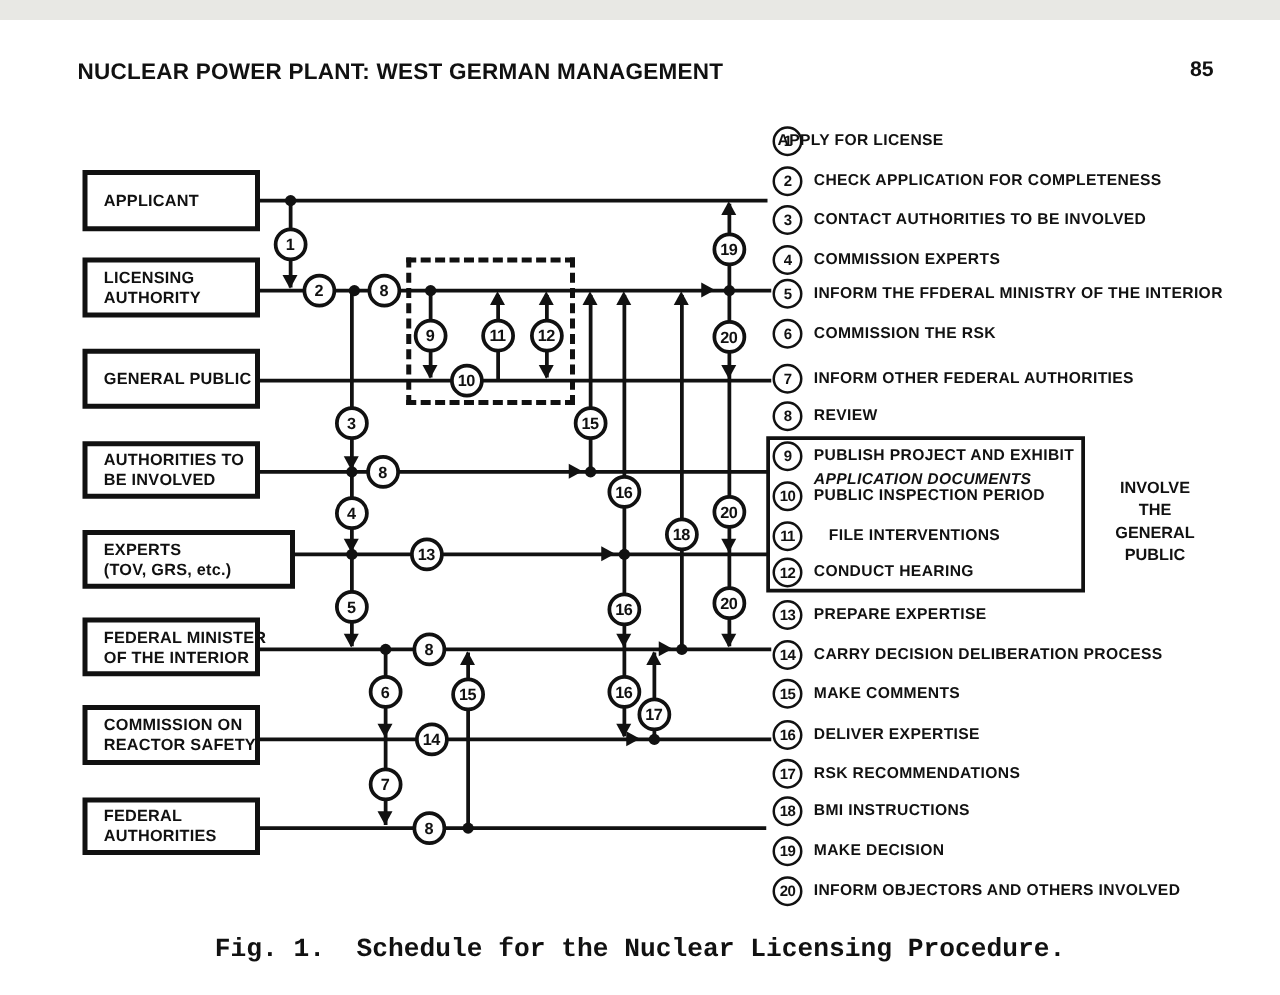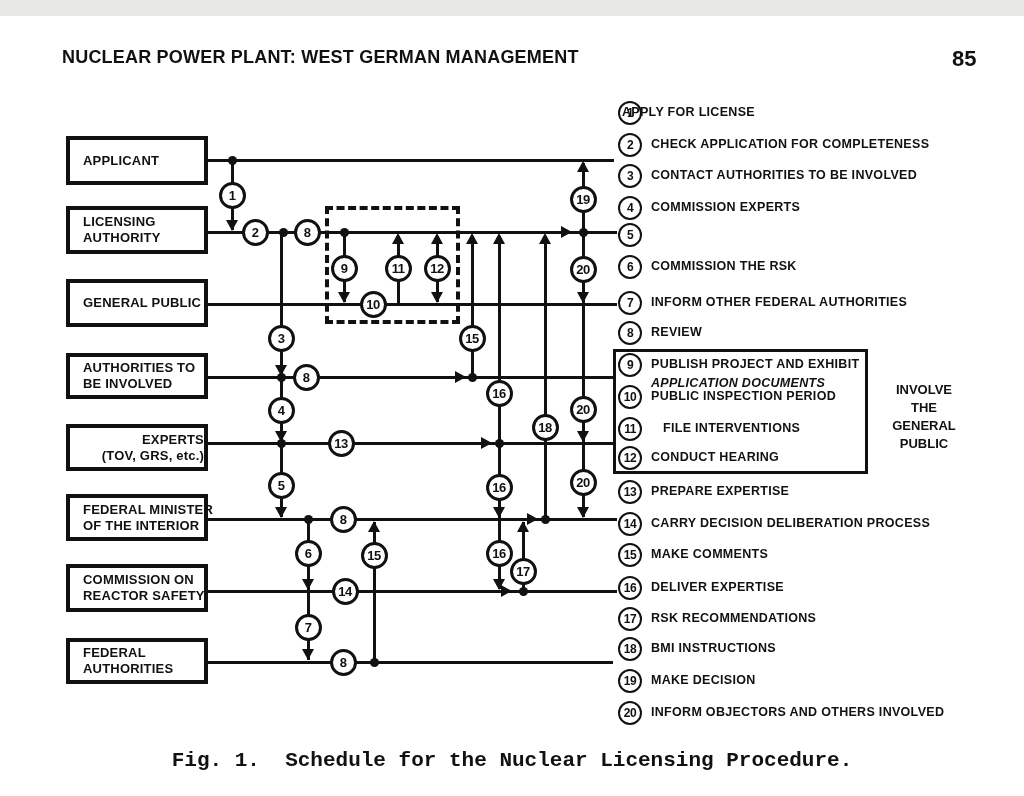--- a/index.html
+++ b/index.html
@@ -4,21 +4,21 @@
 <style>
   html,body{margin:0;padding:0;background:#e8e8e4;}
   .page{
     position:relative;width:1024px;height:796px;background:#ffffff;
     font-family:"Liberation Sans", sans-serif;color:#111;overflow:hidden;
     margin:16px auto;
   }
   .abs{position:absolute;}
   
   .title{left:62px;top:31px;font-size:18px;font-weight:bold;letter-spacing:.2px;white-space:nowrap;}
-  .pagenum{left:952px;top:30px;font-size:22px;font-weight:bold;}
+  .pagenum{left:952px;top:30px;font-size:17px;font-weight:bold;}
   
   .actor{border:4px solid #111;background:#fff;display:flex;flex-direction:column;justify-content:center;
          padding-left:13px;box-sizing:border-box;z-index:4;}
   .actor span{font-size:13px;font-weight:bold;line-height:16px;letter-spacing:.2px;white-space:nowrap;}
   
   .hline{height:3px;background:#111;z-index:1;}
   .vline{width:3px;background:#111;z-index:1;}
   
   .node{width:27px;height:27px;border:3px solid #111;border-radius:50%;background:#fff;
         box-sizing:border-box;text-align:center;font-size:13px;font-weight:bold;line-height:21px;
@@ -144,21 +144,21 @@
         <span>LICENSING</span>
         <span>AUTHORITY</span>
       </div>
       <div class="abs actor" style="left: 66px; top: 263px; width: 142px; height: 48px;">
         <span>GENERAL PUBLIC</span>
       </div>
       <div class="abs actor" style="left: 66px; top: 337px; width: 142px; height: 46px;">
         <span>AUTHORITIES TO</span>
         <span>BE INVOLVED</span>
       </div>
-      <div class="abs actor" style="left: 66px; top: 408px; width: 142px; height: 47px; align-items: flex-end;">
+      <div class="abs actor" style="left: 66px; top: 408px; width: 170px; height: 47px;">
         <span>EXPERTS</span>
         <span>(TOV, GRS, etc.)</span>
       </div>
       <div class="abs actor" style="left: 66px; top: 478px; width: 142px; height: 47px;">
         <span>FEDERAL MINISTER</span>
         <span>OF THE INTERIOR</span>
       </div>
       <div class="abs actor" style="left: 66px; top: 548px; width: 142px; height: 48px;">
         <span>COMMISSION ON</span>
         <span>REACTOR SAFETY</span>
@@ -169,20 +169,21 @@
       </div>
       <div class="abs lcirc" style="left: 618px; top: 85px;">1</div>
       <div class="abs llabel" style="left: 622px; top: 89px;">APPLY FOR LICENSE</div>
       <div class="abs lcirc" style="left: 618px; top: 117px;">2</div>
       <div class="abs llabel" style="left: 651px; top: 121px;">CHECK APPLICATION FOR COMPLETENESS</div>
       <div class="abs lcirc" style="left: 618px; top: 148px;">3</div>
       <div class="abs llabel" style="left: 651px; top: 152px;">CONTACT AUTHORITIES TO BE INVOLVED</div>
       <div class="abs lcirc" style="left: 618px; top: 180px;">4</div>
       <div class="abs llabel" style="left: 651px; top: 184px; text-align: right;">COMMISSION EXPERTS</div>
       <div class="abs lcirc" style="left: 618px; top: 207px;">5</div>
+      <div class="abs llabel" style="left: 651px; top: 211px;">INFORM THE FFDERAL MINISTRY OF THE INTERIOR</div>
       <div class="abs lcirc" style="left: 618px; top: 239px;">6</div>
       <div class="abs llabel" style="left: 651px; top: 243px;">COMMISSION THE RSK</div>
       <div class="abs lcirc" style="left: 618px; top: 275px;">7</div>
       <div class="abs llabel" style="left: 651px; top: 279px;">INFORM OTHER FEDERAL AUTHORITIES</div>
       <div class="abs lcirc" style="left: 618px; top: 305px;">8</div>
       <div class="abs llabel" style="left: 651px; top: 309px;">REVIEW</div>
       <div class="abs lcirc" style="left: 618px; top: 337px;">9</div>
       <div class="abs llabel" style="left: 651px; top: 341px;">PUBLISH PROJECT AND EXHIBIT</div>
       <div class="abs llabel" style="left: 651px; top: 360px; font-style: italic;">APPLICATION DOCUMENTS</div>
       <div class="abs lcirc" style="left: 618px; top: 369px;">10</div>

